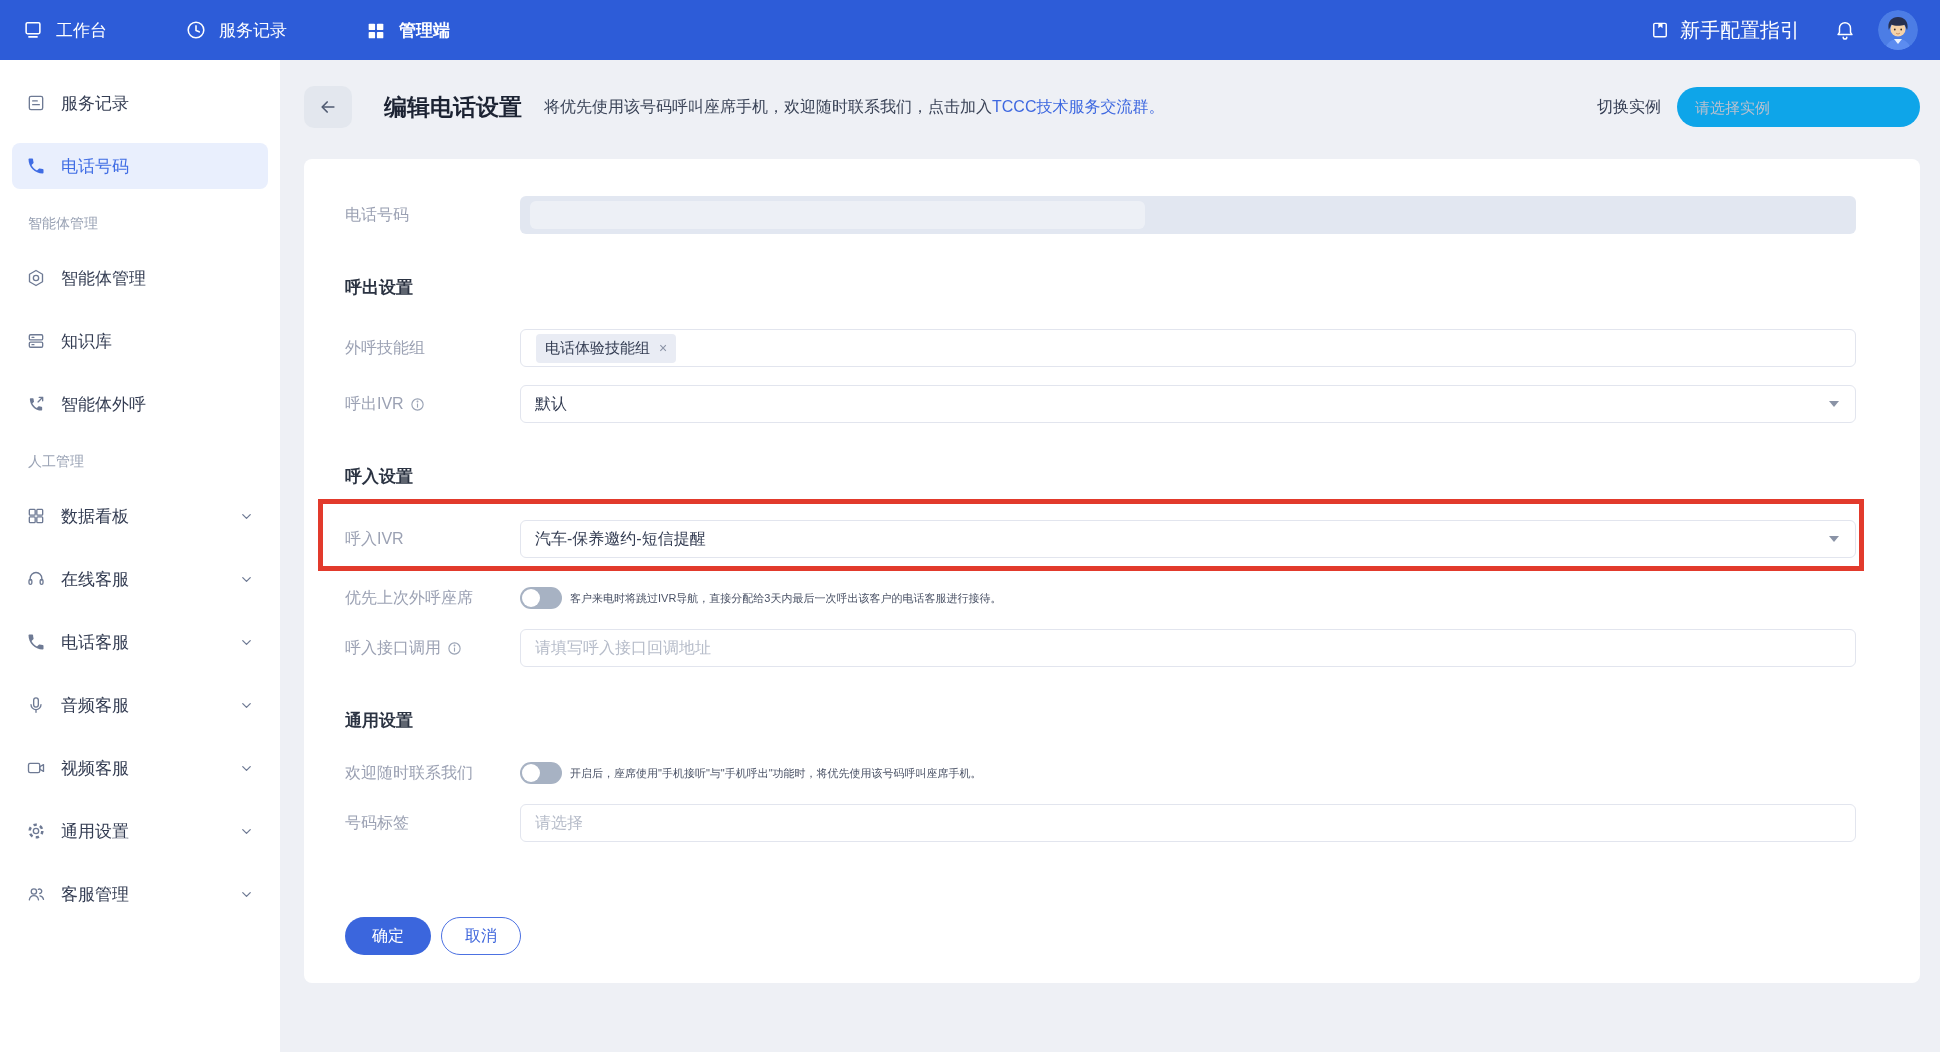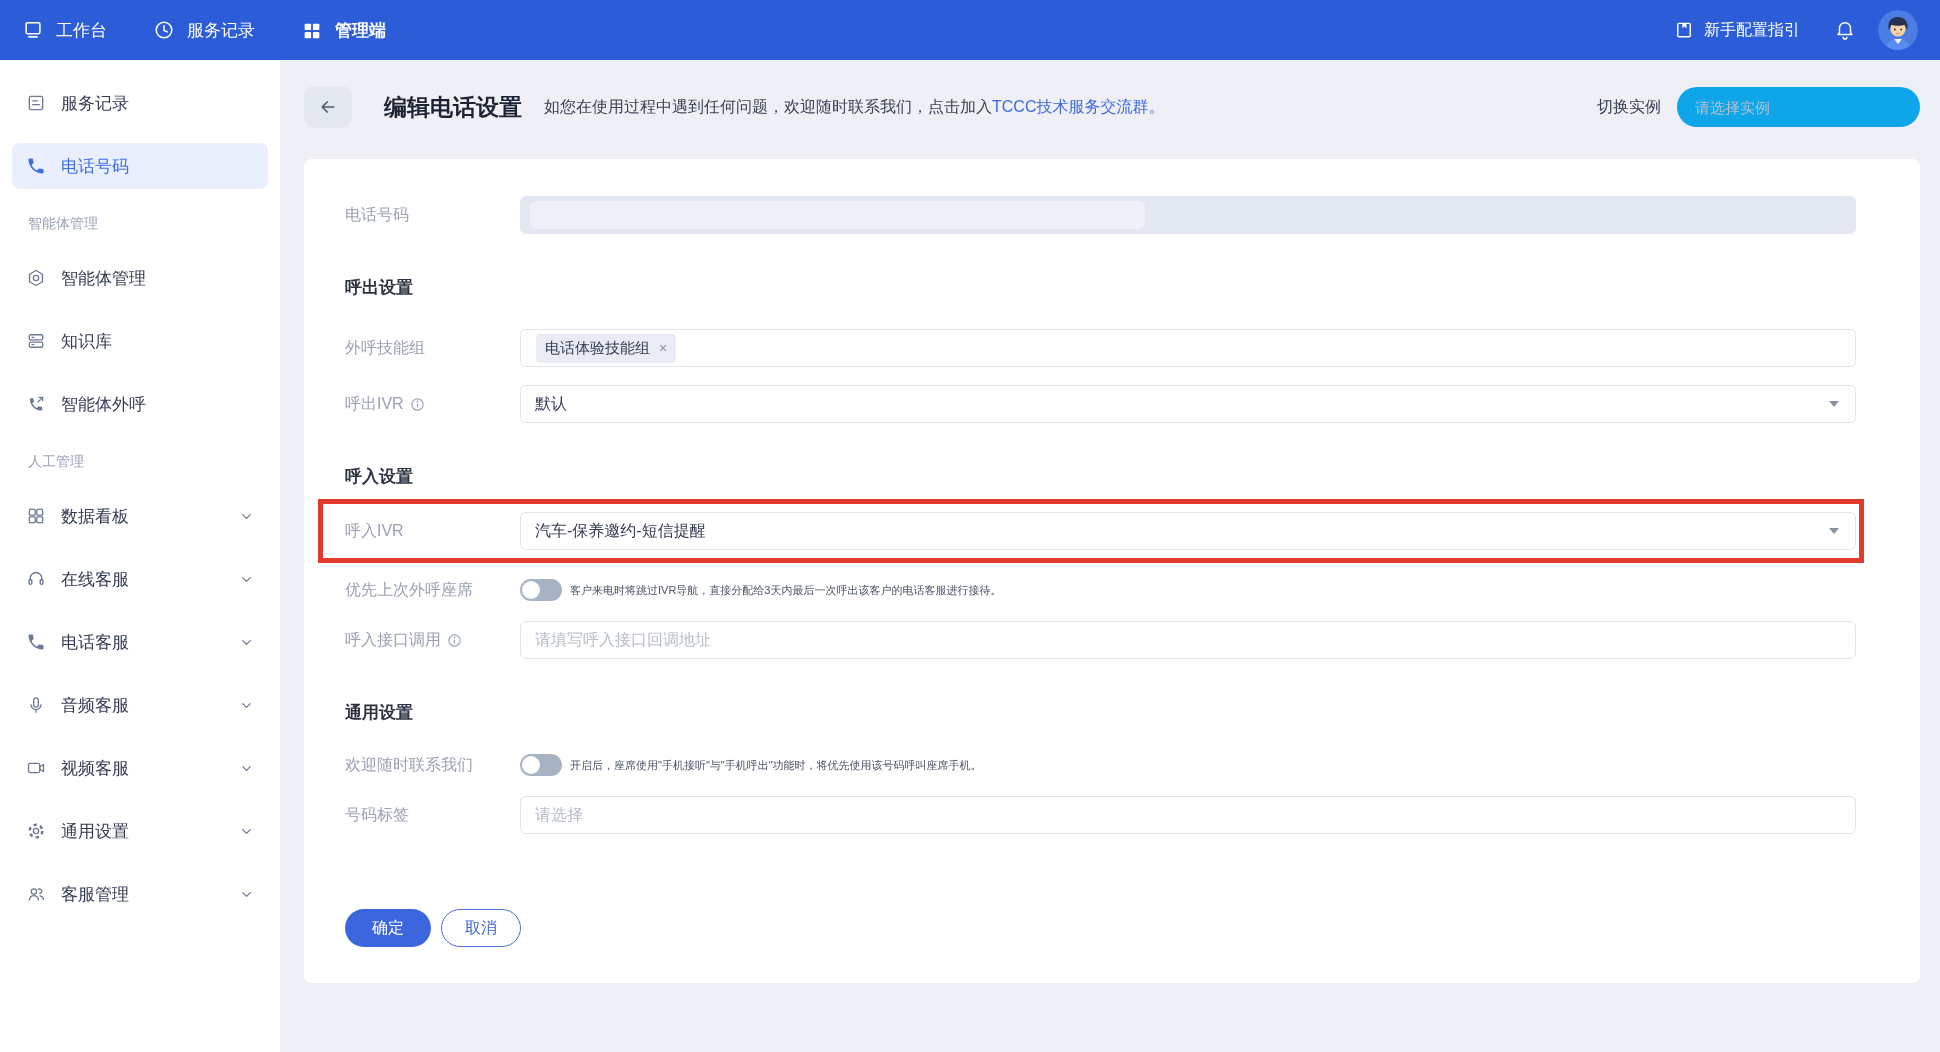--- a/index.html
+++ b/index.html
@@ -1,24 +1,24 @@
 <!DOCTYPE html>
 <html><head>
 <meta charset="utf-8">
 <style>
   * { margin:0; padding:0; box-sizing:border-box; }
   html,body { width:1940px; height:1052px; overflow:hidden; }
   body { font-family:"Liberation Sans","DejaVu Sans",sans-serif; background:#eef0f5; color:#333c52; }
 
   
-  .topnav { height:60px; background:#2d5cd8; display:flex; align-items:center; padding:0 22px; }
+  .topnav { height:60px; background:#2d5cd8; display:flex; align-items:center; padding:0 22px;gap:32px; }
   .nav-item { display:flex; align-items:center; gap:12px; color:#fff; font-size:17px; margin-right:46px; cursor:pointer; }
   .nav-item.active { font-weight:bold;align-items:flex-end; }
   .nav-right { margin-left:auto; display:flex; align-items:center; }
-  .nav-guide { display:flex; align-items:center; gap:10px; color:#fff; font-size:16px; cursor:pointer; }
+  .nav-guide { display:flex; align-items:center; gap:10px; color:#fff; font-size:20px; cursor:pointer; }
   .nav-bell { margin-left:34px; cursor:pointer; display:flex; }
   .nav-avatar { margin-left:22px; width:40px; height:40px; border-radius:50%; overflow:hidden; cursor:pointer; }
 
   
   .shell { display:flex; height:992px; }
   .sidebar { width:280px; background:#fff; padding-top:20px; flex:none; }
   .side-item { height:46px; display:flex; align-items:center; gap:15px; margin:0 12px 17px 12px; padding:0 14px; border-radius:8px; font-size:17px; color:#333c52; cursor:pointer; }
   .side-item svg { flex:none; color:#6e7a94; }
   .side-item.active { background:#e9effd; color:#3f6ce4; }
   .side-item.active svg { color:#3f6ce4; }
@@ -48,21 +48,21 @@
   .input, .select { height:38px; width:100%; border:1px solid #e2e5ee; border-radius:6px; background:#fff; display:flex; align-items:center; padding:0 14px; font-size:16px; color:#333c52; position:relative; }
   input.input { outline:none; font-family:inherit; }
   input.input::placeholder { color:#b6bcc9; }
   .input.disabled { background:#e2e7f1; border:none; }
   .blur-val { width:47%; height:28px; background:rgba(255,255,255,.4); border-radius:6px; margin-left:-4px; }
   .select { cursor:pointer; }
   .caret { position:absolute; right:16px; width:0; height:0; border-left:5.5px solid transparent; border-right:5.5px solid transparent; border-top:6.5px solid #8a93a6; }
   .tag { background:#e9ecf4; border-radius:4px; padding:5px 9px; font-size:15px; color:#333c52; display:flex; align-items:center; gap:9px; }
   .tag-x { color:#8a92a5; font-size:14px; cursor:pointer; line-height:1; }
 
-  .hl-box { border:5px solid #e23a2c; margin:11px -8px 16px -27px; padding:8px 3px 8px 22px; }
+  .hl-box { border:5px solid #e23a2c; margin:11px -8px 16px -27px; padding:16px 3px 8px 22px; }
   .hl-box .form-row { margin-bottom:0; }
 
   .toggle { width:42px; height:22px; border-radius:11px; background:#a7b2c3; position:relative; flex:none; cursor:pointer; }
   .toggle .knob { position:absolute; left:2px; top:2px; width:18px; height:18px; border-radius:50%; background:#fff; }
   .toggle-desc { font-size:11px; color:#4a5266; margin-left:8px; }
 
   .info-ic { display:flex; }
   .actions { margin-top:75px; display:flex; align-items:center; }
   .btn { height:38px; border-radius:19px; font-size:16px; padding:0 27px; cursor:pointer; font-family:inherit; }
   .btn-primary { background:#3b66dd; color:#fff; border:none; }
@@ -281,21 +281,21 @@
 
     <main class="main">
       <div class="page-header">
         <button class="back-btn">
           <svg width="20" height="20" viewBox="0 0 24 24" fill="none" stroke="#4f5a70" stroke-width="2" stroke-linecap="round" stroke-linejoin="round">
               <line x1="19" y1="12" x2="6" y2="12"></line>
               <polyline points="11,6 5,12 11,18"></polyline>
             </svg>
         </button>
         <div class="page-title">编辑电话设置</div>
-        <div class="page-sub"><span>如您在使用过程中遇到任何问题，欢迎随时联系我们，点击加入</span><a>TCCC技术服务交流群。</a></div>
+        <div class="page-sub"><span>将优先使用该号码呼叫座席手机，欢迎随时联系我们，点击加入</span><a>TCCC技术服务交流群。</a></div>
         <div class="switch-wrap">
           <span class="switch-label">切换实例</span>
           <input class="switch-input" placeholder="请选择实例" style="">
         </div>
       </div>
 
       <div class="card">
 
         <div class="form-row">
           <div class="f-label">电话号码</div>

